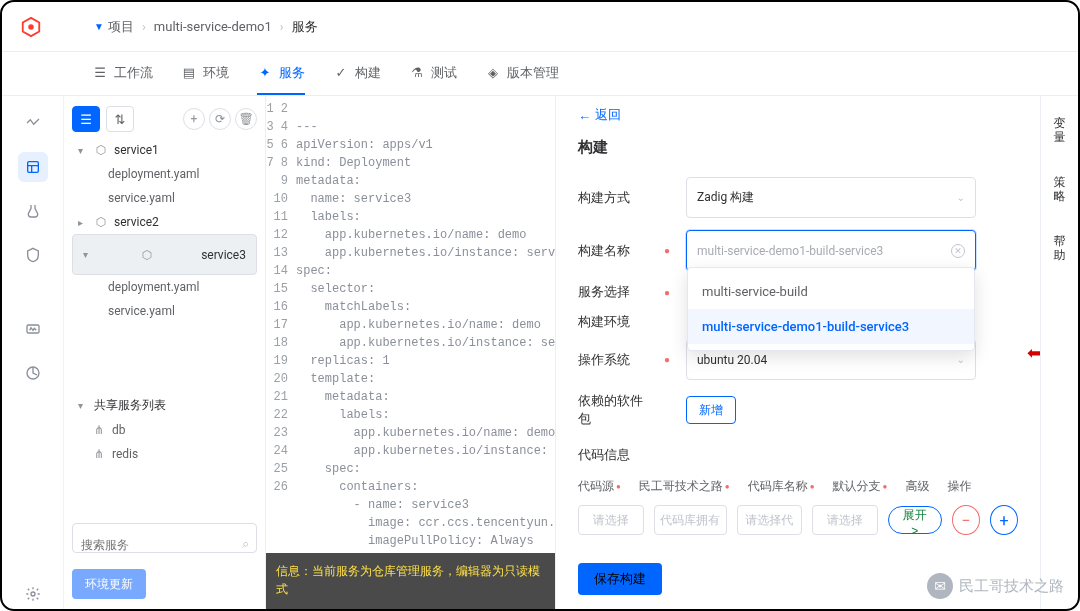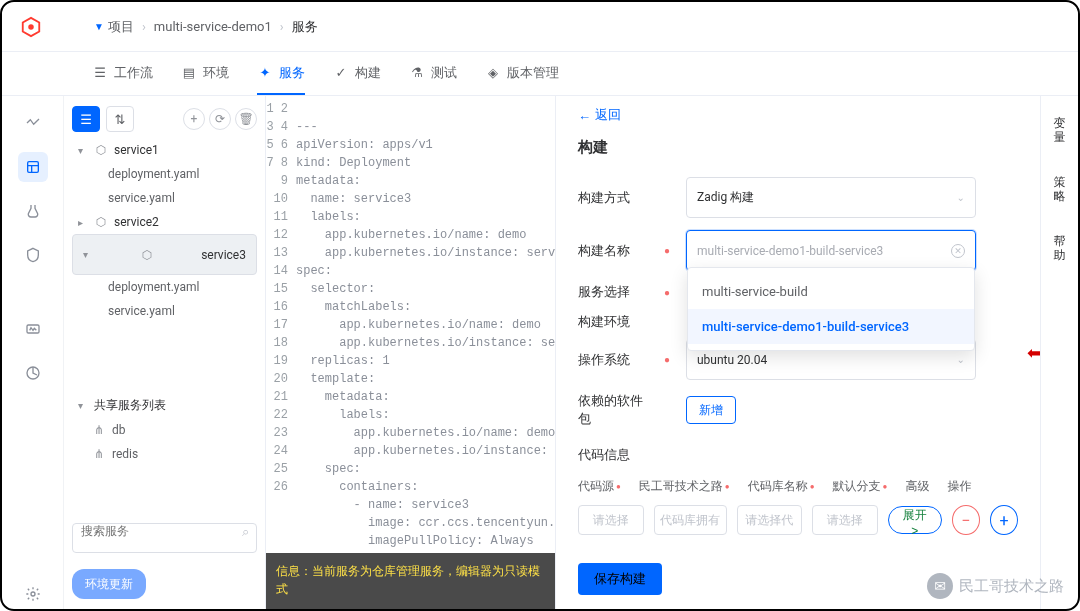--- a/index.html
+++ b/index.html
@@ -38,23 +38,23 @@
 .svcpanel-head .rightbtns { margin-left:auto; display:flex; gap:4px;}
 .iconbtn-circle { width:22px; height:22px; border:1px solid #dcdfe6; border-radius:50%; display:flex; align-items:center; justify-content:center; font-size:12px; color:#909399; cursor:pointer;}
 .tree { flex:1; font-size:12px; color:#606266; overflow:auto;}
 .tree-item { padding: 5px 6px; display:flex; align-items:center; gap:6px; border-radius:3px; cursor:pointer;}
 .tree-item.svc { color:#303133;}
 .tree-item.file { padding-left: 36px; color:#606266;}
 .tree-item.sel { background:#edf0f3;}
 .tree-caret { font-size:10px; color:#909399; width:10px;}
 .tree-ic { width:14px; height:14px; color:#909399; display:inline-flex; align-items:center; justify-content:center;}
 .sharehead { font-size:12px; color:#303133; padding:4px 6px; display:flex; align-items:center; gap:6px;}
-.search { height:30px; border:1px solid #dcdfe6; border-radius:4px; display:flex; align-items:flex-start; padding:0 8px; color:#c0c4cc; gap:6px; margin-top:4px;}
+.search { height:30px; border:1px solid #dcdfe6; border-radius:4px; display:flex; align-items:flex-end; padding:0 8px; color:#c0c4cc; gap:6px; margin-top:4px;}
 .search input { border:none; outline:none; flex:1; font-size:12px; }
-.btn-primary-light { margin-top:10px; background:#79a9ff; color:#fff; border:none; border-radius:12px; height:30px; width:74px; font-size:12px; cursor:pointer;}
+.btn-primary-light { margin-top:10px; background:#79a9ff; color:#fff; border:none; border-radius:4px; height:30px; width:74px; font-size:12px; cursor:pointer;}
 
 
 .editor { width: 290px; border-right: 1px solid #ebeef5; display:flex; flex-direction:column; font-family: Liberation Mono, monospace; font-size:12px;}
 .code { flex:1; display:flex; overflow:hidden; padding-top:4px;}
 .gutter { width:30px; text-align:right; color:#9aa0a6; padding-right:8px; line-height:18px; user-select:none;}
 .codelines { flex:1; line-height:18px; white-space:pre; color:#8a8f99; overflow:hidden;}
 .infobar { background:#4a4a4a; color:#fde047; font-size:12px; padding:10px; line-height:1.5;}
 
 
 .buildpane { flex:1; padding: 10px 22px 14px 22px; display:flex; flex-direction:column; position:relative; overflow:hidden;}

